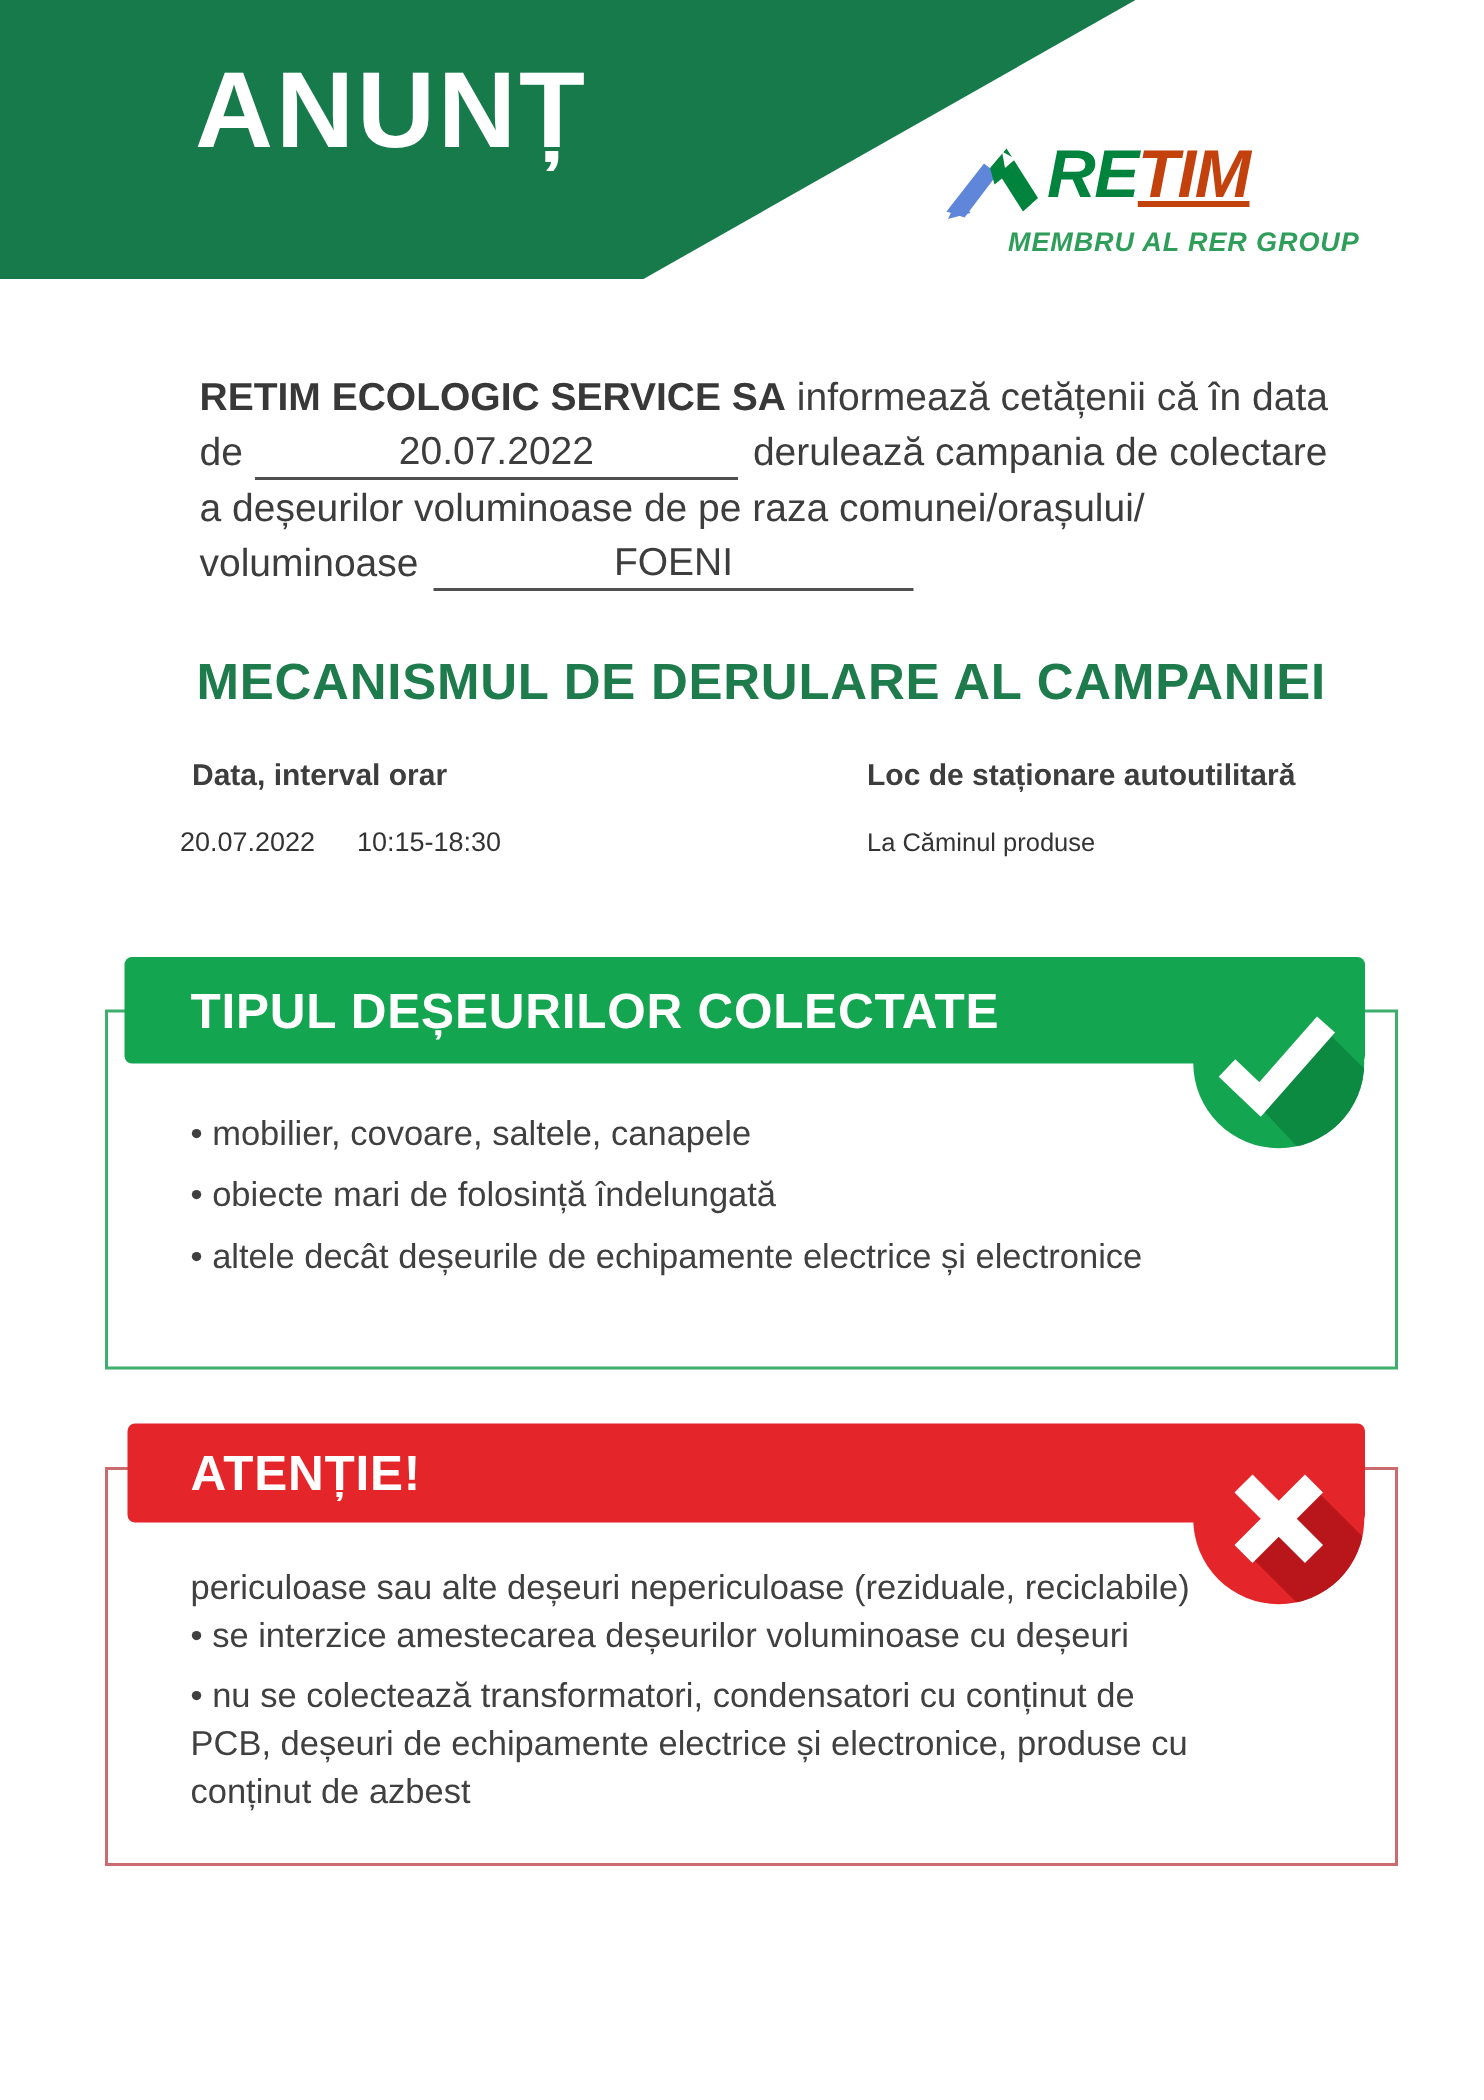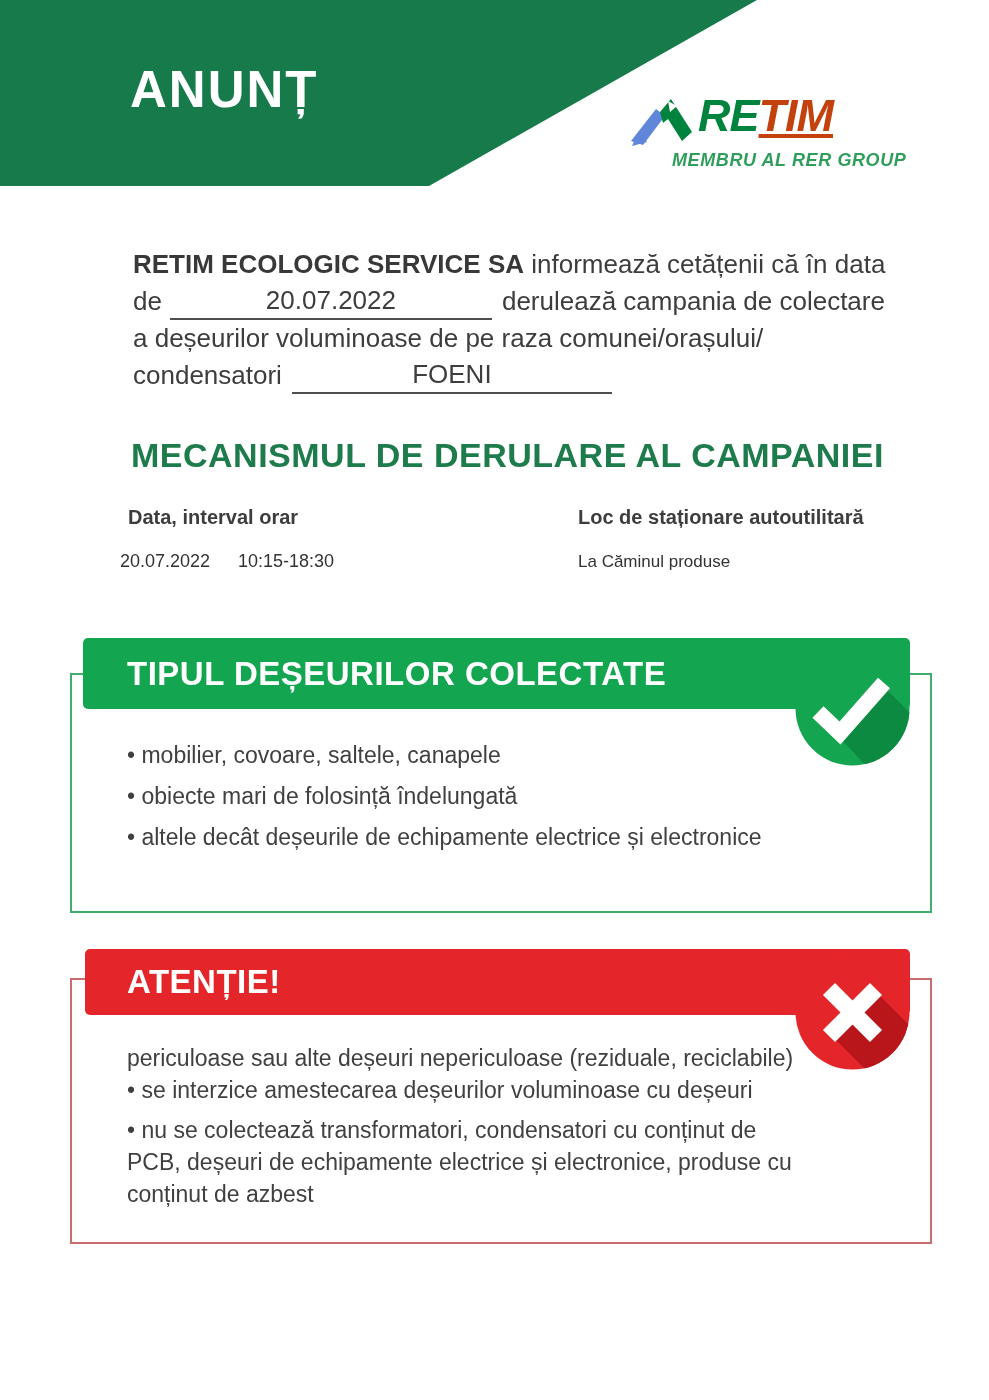--- a/index.html
+++ b/index.html
@@ -6,22 +6,22 @@
   .page{
     position:relative;width:989px;height:1400px;margin:0 auto;background:#ffffff;
     font-family:"Liberation Sans",sans-serif;overflow:hidden;
   }
   
   .top-banner{
     position:absolute;left:0;top:0;width:989px;height:186px;background:#177A4B;
     clip-path:polygon(0 0,757px 0,429px 186px,0 186px);
   }
   .anunt-title{
-    position:absolute;left:130px;top:50px;color:#ffffff;
-    font-size:51px;font-weight:800;letter-spacing:2px;line-height:80px;
+    position:absolute;left:130px;top:34px;color:#ffffff;
+    font-size:72px;font-weight:800;letter-spacing:2px;line-height:80px;
   }
   
   .logo{position:absolute;left:630px;top:92px;width:300px;}
   .logo-row{display:flex;align-items:flex-start;gap:4px;}
   .logo-icon{margin-top:6px;}
   .brand{font-size:45px;font-weight:800;font-style:italic;letter-spacing:-1px;line-height:48px;white-space:nowrap;}
   .brand-re{color:#00843D;}
   .brand-tim{color:#c2410c;text-decoration:underline;}
   .brand-tagline{
     margin:-2px 0 0 42px;font-size:18px;font-weight:700;font-style:italic;
@@ -93,21 +93,21 @@
         <span class="brand-re">RE</span><span class="brand-tim">TIM</span>
       </span>
     </div>
     <div class="brand-tagline">MEMBRU AL RER GROUP</div>
   </div>
 
   <div class="intro">
     <div class="line"><span class="b">RETIM ECOLOGIC SERVICE SA</span><span> informează cetățenii că în data</span></div>
     <div class="line"><span>de</span><span class="blank blank-date"><span>20.07.2022</span></span><span>derulează campania de colectare</span></div>
     <div class="line">a deșeurilor voluminoase de pe raza comunei/orașului/</div>
-    <div class="line"><span>condensatori</span><span class="blank blank-city"><span>FOENI</span></span></div>
+    <div class="line"><span>voluminoase</span><span class="blank blank-city"><span>FOENI</span></span></div>
   </div>
 
   <div class="mech-heading">MECANISMUL DE DERULARE AL CAMPANIEI</div>
   <div class="info-label lbl-schedule">Data, interval orar</div>
   <div class="info-label lbl-location">Loc de staționare autoutilitară</div>
   <div class="info-value val-date">20.07.2022</div>
   <div class="info-value val-interval">10:15-18:30</div>
   <div class="info-value val-location">La Căminul produse</div>
 
   <div class="card-outline green-outline"></div>

